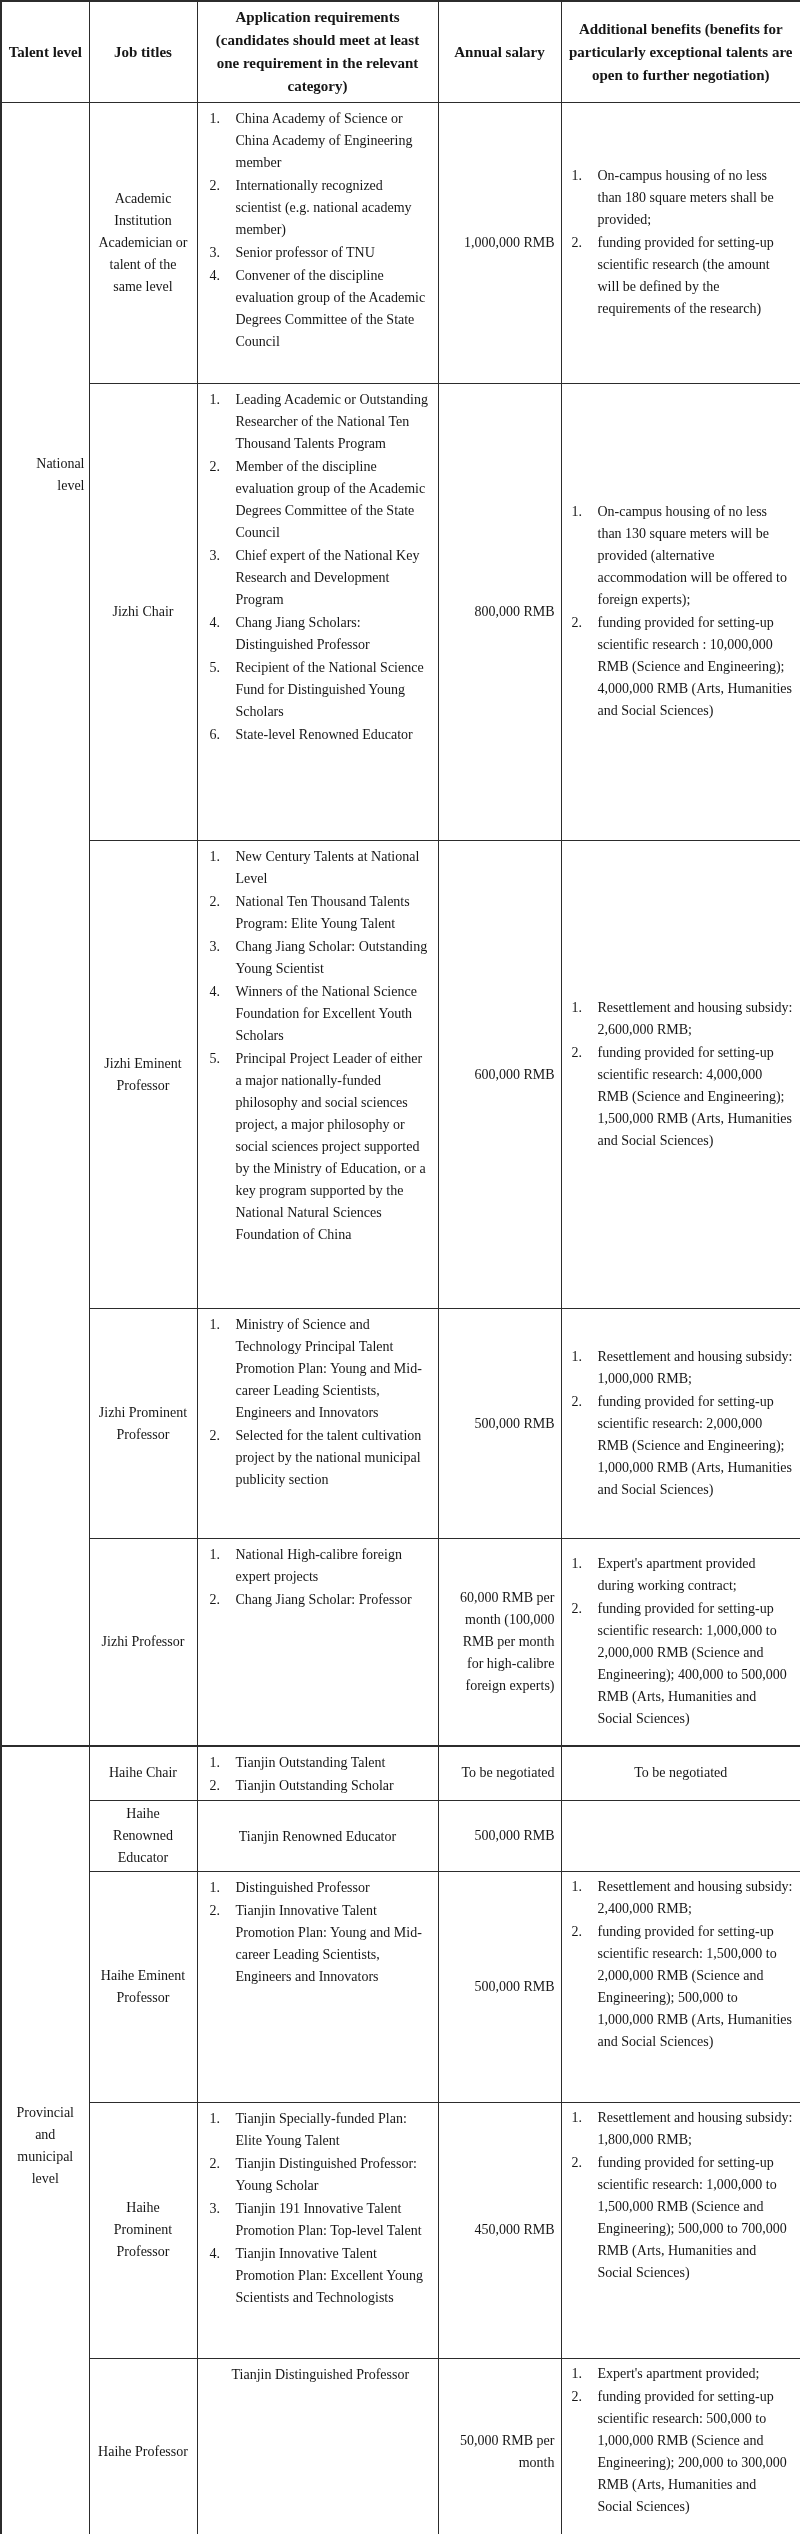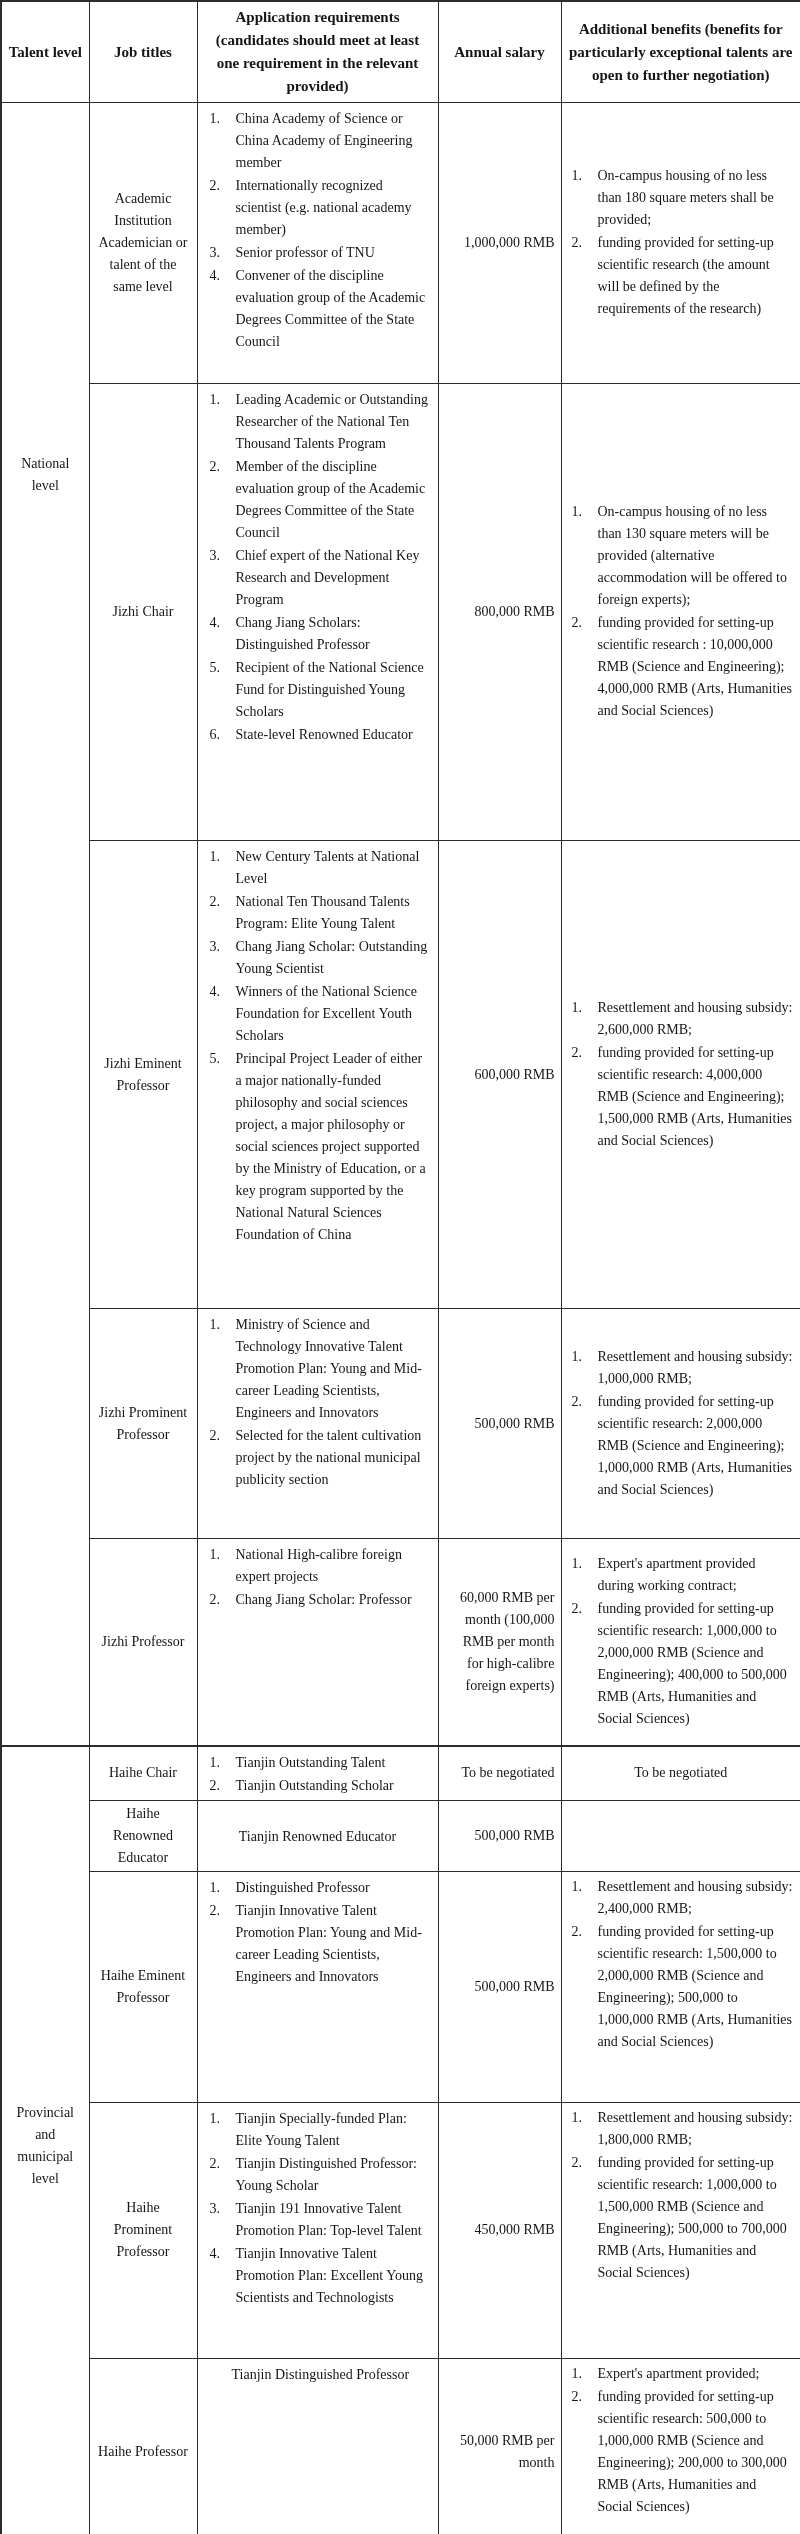--- a/index.html
+++ b/index.html
@@ -27,21 +27,21 @@
   th {
     font-weight: bold;
     font-size: 15px;
     line-height: 23px;
     text-align: center;
     padding: 4px 6px;
     background: #ffffff;
   }
   
   td.c-level { text-align: center; }
-  td.c-level.top { vertical-align: top; }
+  td.c-level.top { vertical-align: top; text-align: right; }
   td.c-level .level-label.offset { margin-top: 348px; }
   td.c-job { text-align: center; padding: 2px 6px; }
   td.c-req { vertical-align: top; padding-top: 5px; }
   td.c-sal { text-align: right; padding: 2px 6px; }
   td.c-ben { vertical-align: middle; padding-top: 4px; padding-bottom: 4px; margin-left: 12px; }
   
   ol.num { margin: 0; padding: 0 2px 0 4px; list-style: none; counter-reset: n; }
   ol.num li {
     counter-increment: n;
     position: relative;
@@ -68,21 +68,21 @@
         <col style="width:108px">
         <col style="width:241px">
         <col style="width:123px">
         <col style="width:240px">
   </colgroup>
 
   <tbody>
         <tr style="height:94px">
     <th>Talent level</th>
     <th>Job titles</th>
-    <th>Application requirements (candidates should meet at least one requirement in the relevant provided)</th>
+    <th>Application requirements (candidates should meet at least one requirement in the relevant category)</th>
     <th>Annual salary</th>
     <th>Additional benefits (benefits for particularly exceptional talents are open to further negotiation)</th>
   </tr>
 
   <tr style="height:281px">
     <td class="c-level top" rowspan="5">
       <div class="level-label offset">National level</div>
     </td>
     <td class="c-job">Academic Institution Academician or talent of the same level</td>
     <td class="c-req">
@@ -140,21 +140,21 @@
         <li>Resettlement and housing subsidy: 2,600,000 RMB;</li>
         <li>funding provided for setting-up scientific research: 4,000,000 RMB (Science and Engineering); 1,500,000 RMB (Arts, Humanities and Social Sciences)</li>
       </ol>
     </td>
   </tr>
 
   <tr style="height:230px">
     <td class="c-job">Jizhi Prominent Professor</td>
     <td class="c-req">
       <ol class="num">
-        <li>Ministry of Science and Technology Innovative Talent Promotion Plan: Young and Mid-career Leading Scientists, Engineers and Innovators</li>
+        <li>Ministry of Science and Technology Principal Talent Promotion Plan: Young and Mid-career Leading Scientists, Engineers and Innovators</li>
         <li>Selected for the talent cultivation project by the national municipal publicity section</li>
       </ol>
     </td>
     <td class="c-sal">500,000 RMB</td>
     <td class="c-ben">
       <ol class="num">
         <li>Resettlement and housing subsidy: 1,000,000 RMB;</li>
         <li>funding provided for setting-up scientific research: 2,000,000 RMB (Science and Engineering); 1,000,000 RMB (Arts, Humanities and Social Sciences)</li>
       </ol>
     </td>

